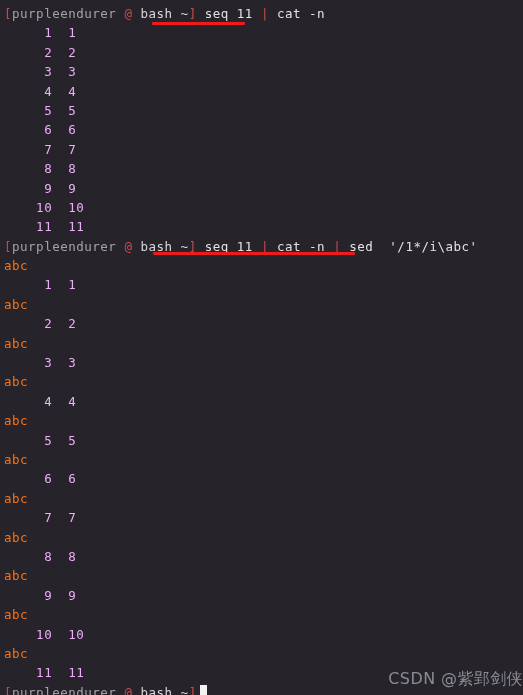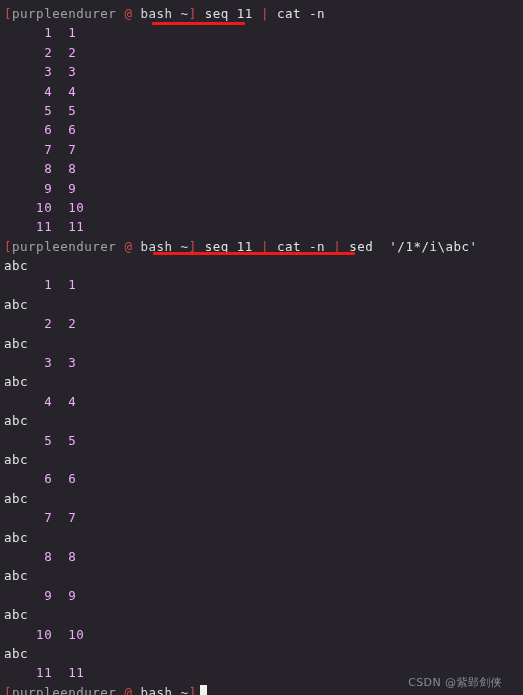--- a/index.html
+++ b/index.html
@@ -34,44 +34,44 @@
 
   
   .brk      { color: #c94a4a; }
   .user     { color: #a3a3a3; }
   .at       { color: #c94a4a; }
   .host     { color: #d8d8d8; }
   .tilde    { color: #d8d8d8; }
   .cmd      { color: #e2e2e2; }
   .pipe     { color: #c94a4a; }
   .out      { color: #f0abfc; }
-  .abc      { color: #e5e5e5; }
+  .abc      { color: #f97316; }
 
   .cursor {
     display: inline-block;
     width: 7.3px;
     height: 14px;
     background: #f2f2f2;
     vertical-align: -2px;
     margin-left: 3px;
   }
 
   .underline {
     position: absolute;
     height: 2.5px;
     background: #ef1b1b;
     border-radius: 1px;
   }
 
   #watermark {
     position: absolute;
-    right: 21px;
+    right: 0;
     bottom: 5px;
     color: #8b8b93;
-    font-size: 11px;
+    font-size: 16px;
     font-family: "DejaVu Sans", "Liberation Sans", sans-serif;
     letter-spacing: 0.4px;
     white-space: pre;
   }
 </style>
 </head>
 <body>
 
 <div id="terminal">
 

